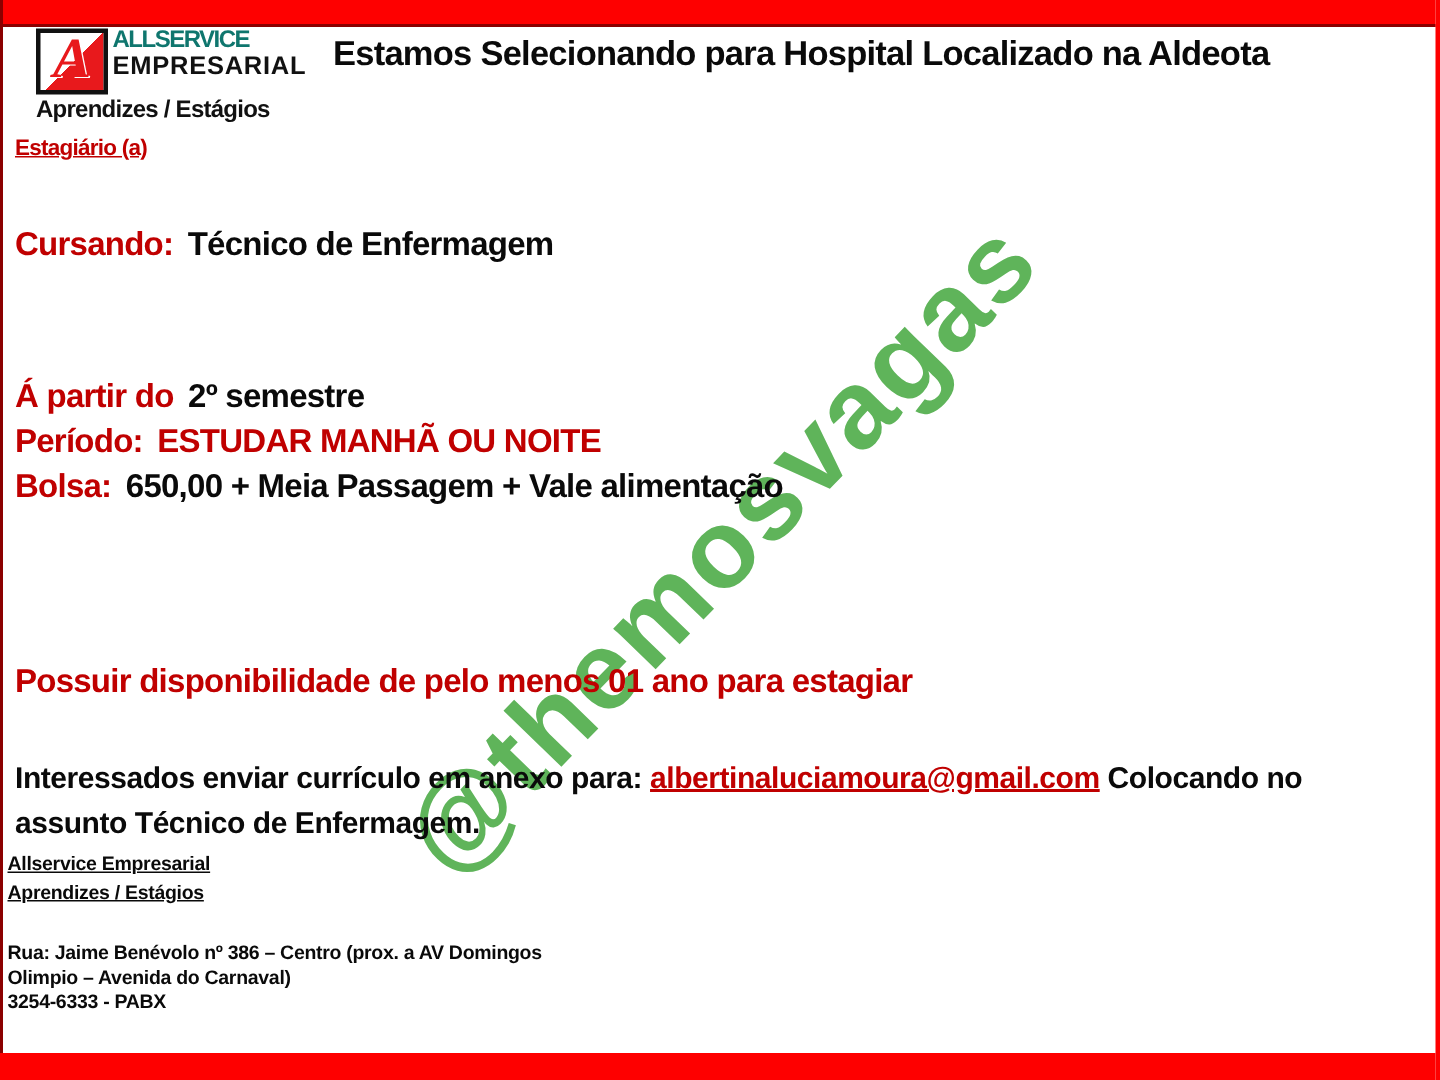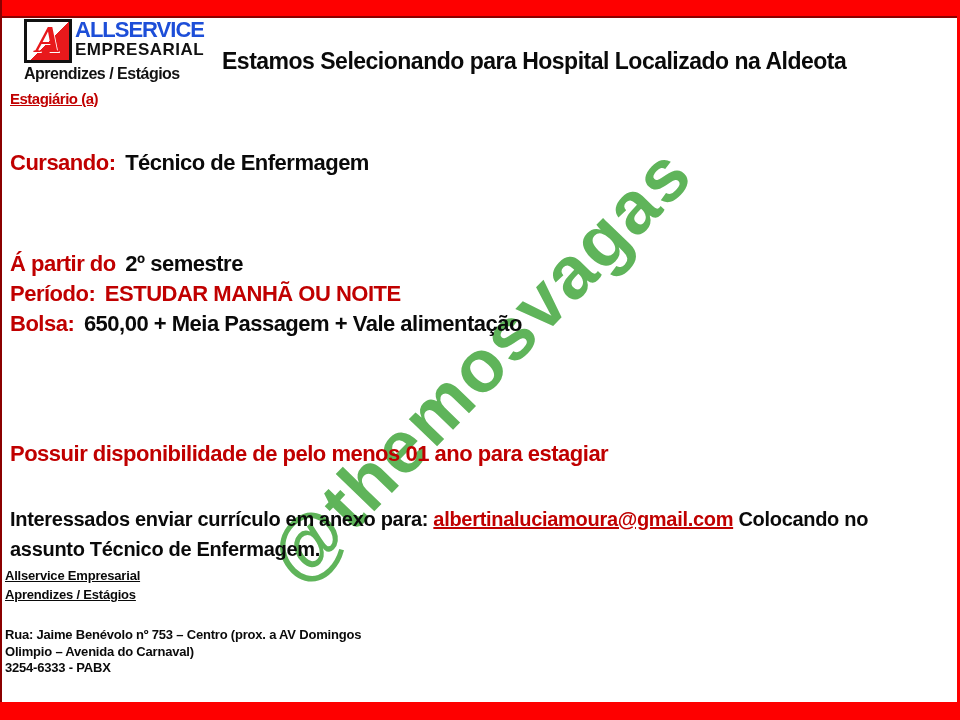--- a/index.html
+++ b/index.html
@@ -30,27 +30,27 @@
     width:48px; height:44px; border:3px solid #111; box-sizing:border-box;
     background:linear-gradient(135deg, #ffffff 52%, #e8191c 52%);
     display:flex; align-items:center; justify-content:center;
   }
   .logo-a {
     font-family:"Liberation Serif", serif; font-style:italic; font-weight:bold;
     font-size:38px; color:#e8191c; line-height:1; margin-top:-4px;
     text-shadow:1px 1px 0 #fff;
   }
   .logo-words { margin-left:3px; line-height:1; }
-  .logo-word1 { color:#1d4ed8; font-weight:bold; font-size:22px; letter-spacing:-1px; }
+  .logo-word1 { color:#0f766e; font-weight:bold; font-size:16px; letter-spacing:-1px; }
   .logo-word2 { color:#111; font-weight:bold; font-size:17px; letter-spacing:0.5px; }
   .logo-sub { font-weight:bold; font-size:16px; color:#111; margin-top:2px; letter-spacing:-0.5px; }
 
   .page-title {
     position:absolute; left:222px; top:22px; width:690px;
-    font-size:23px; font-weight:bold; color:#0a0a0a; letter-spacing:-0.5px;margin-top:26px;
+    font-size:23px; font-weight:bold; color:#0a0a0a; letter-spacing:-0.5px;
   }
 
   .position-heading {
     position:absolute; left:10px; top:90px;
     font-size:15px; font-weight:bold; color:#c00000;
     text-decoration:underline; letter-spacing:-0.5px;
   }
 
   .line { position:absolute; left:10px; font-size:22px; font-weight:bold; color:#0a0a0a; letter-spacing:-0.5px; }
   .lbl { color:#c00000; padding-right:4px; }
@@ -132,18 +132,18 @@
     <div class="line l-requisito">Possuir disponibilidade de pelo menos 01 ano para estagiar</div>
 
     <div class="contact">
       <span>Interessados enviar currículo em anexo para:</span>
       <a class="email" href="#">albertinaluciamoura@gmail.com</a>
       <span>Colocando no assunto Técnico de  Enfermagem.</span>
     </div>
 
     <div class="foot f-company">Allservice Empresarial</div>
     <div class="foot f-dept">Aprendizes / Estágios</div>
-    <div class="foot f-addr1">Rua: Jaime Benévolo nº 753 – Centro (prox. a AV Domingos</div>
+    <div class="foot f-addr1">Rua: Jaime Benévolo nº 386 – Centro (prox. a AV Domingos</div>
     <div class="foot f-addr2">Olimpio – Avenida do Carnaval)</div>
     <div class="foot f-phone">3254-6333 - PABX</div>
 
   </div>
 </div>
 
 </body></html>

